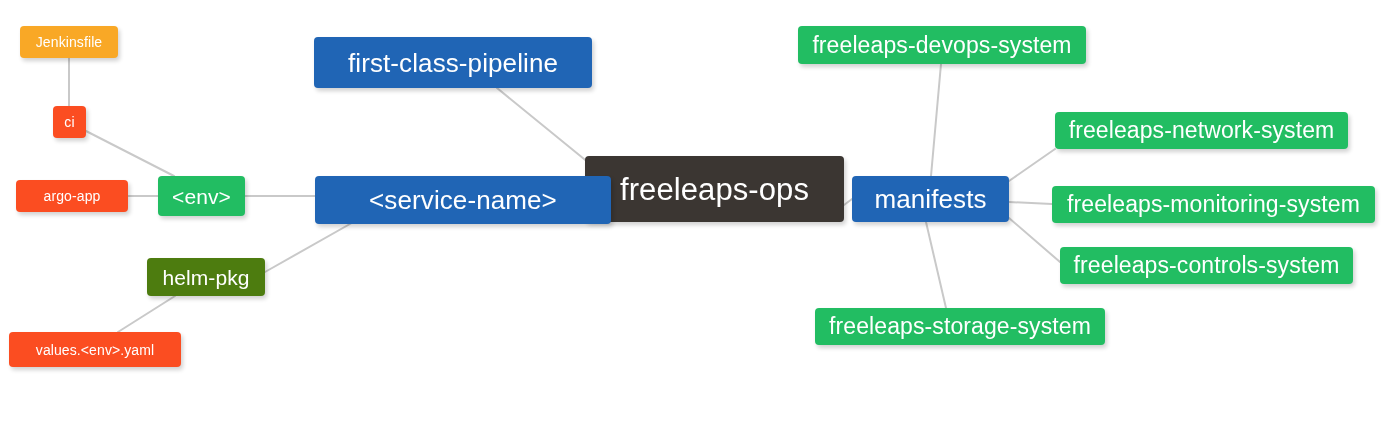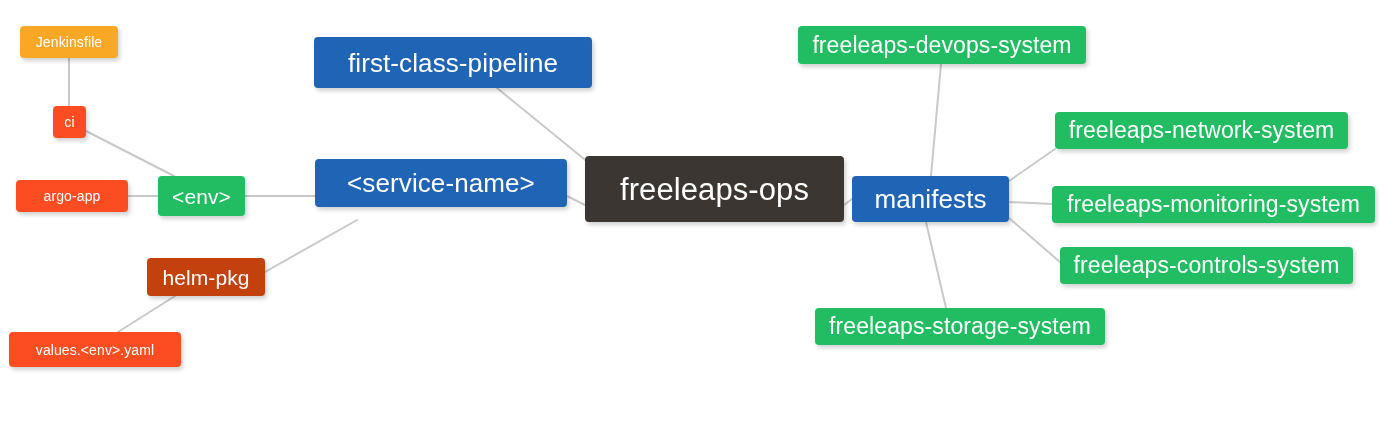--- a/index.html
+++ b/index.html
@@ -74,33 +74,33 @@
       <line x1="931" y1="176" x2="941" y2="64"></line>
       <line x1="1009" y1="181" x2="1055" y2="149"></line>
       <line x1="1009" y1="202" x2="1052" y2="204"></line>
       <line x1="1009" y1="218" x2="1060" y2="262"></line>
       <line x1="926" y1="222" x2="946" y2="308"></line>
     </svg>
   <div id="node-layer">
       <div class="node n-root" style="left: 585px; top: 156px; width: 259px; height: 66px; background: rgb(59, 54, 50);">
         <span class="node-label">freeleaps-ops</span>
       </div>
-      <div class="node n-l1" style="left: 315px; top: 159px; width: 252px; height: 48px; background: rgb(32, 101, 181);">
+      <div class="node n-l1" style="left: 315px; top: 176px; width: 296px; height: 48px; background: rgb(32, 101, 181);">
         <span class="node-label">&lt;service-name&gt;</span>
       </div>
       <div class="node n-l1" style="left: 852px; top: 176px; width: 157px; height: 46px; background: rgb(32, 101, 181);">
         <span class="node-label">manifests</span>
       </div>
       <div class="node n-l1" style="left: 314px; top: 37px; width: 278px; height: 51px; background: rgb(32, 101, 181);">
         <span class="node-label">first-class-pipeline</span>
       </div>
       <div class="node n-l2" style="left: 158px; top: 176px; width: 87px; height: 40px; background: rgb(34, 189, 98);">
         <span class="node-label">&lt;env&gt;</span>
       </div>
-      <div class="node n-l2" style="left: 147px; top: 258px; width: 118px; height: 38px; background: #c2410c;">
+      <div class="node n-l2" style="left: 147px; top: 258px; width: 118px; height: 38px; background: #4d7c0f;">
         <span class="node-label">helm-pkg</span>
       </div>
       <div class="node n-l3" style="left: 20px; top: 26px; width: 98px; height: 32px; background: rgb(249, 168, 38);">
         <span class="node-label">Jenkinsfile</span>
       </div>
       <div class="node n-l3" style="left: 53px; top: 106px; width: 33px; height: 32px; background: rgb(251, 77, 33);">
         <span class="node-label">ci</span>
       </div>
       <div class="node n-l3" style="left: 16px; top: 180px; width: 112px; height: 32px; background: rgb(251, 77, 33);">
         <span class="node-label">argo-app</span>

